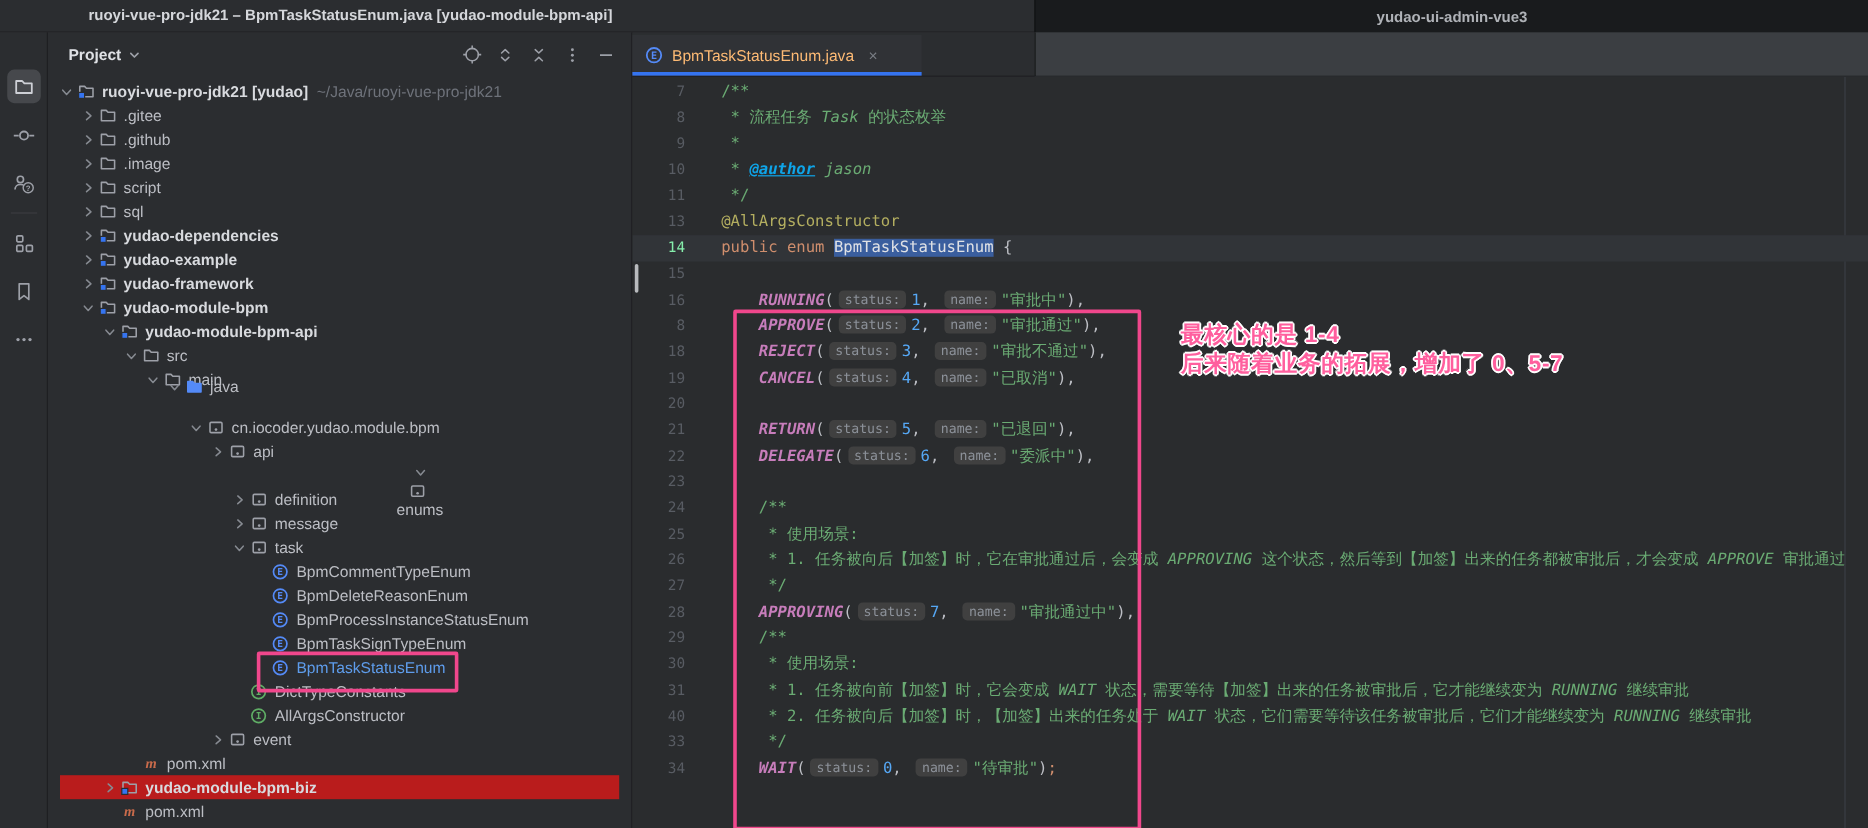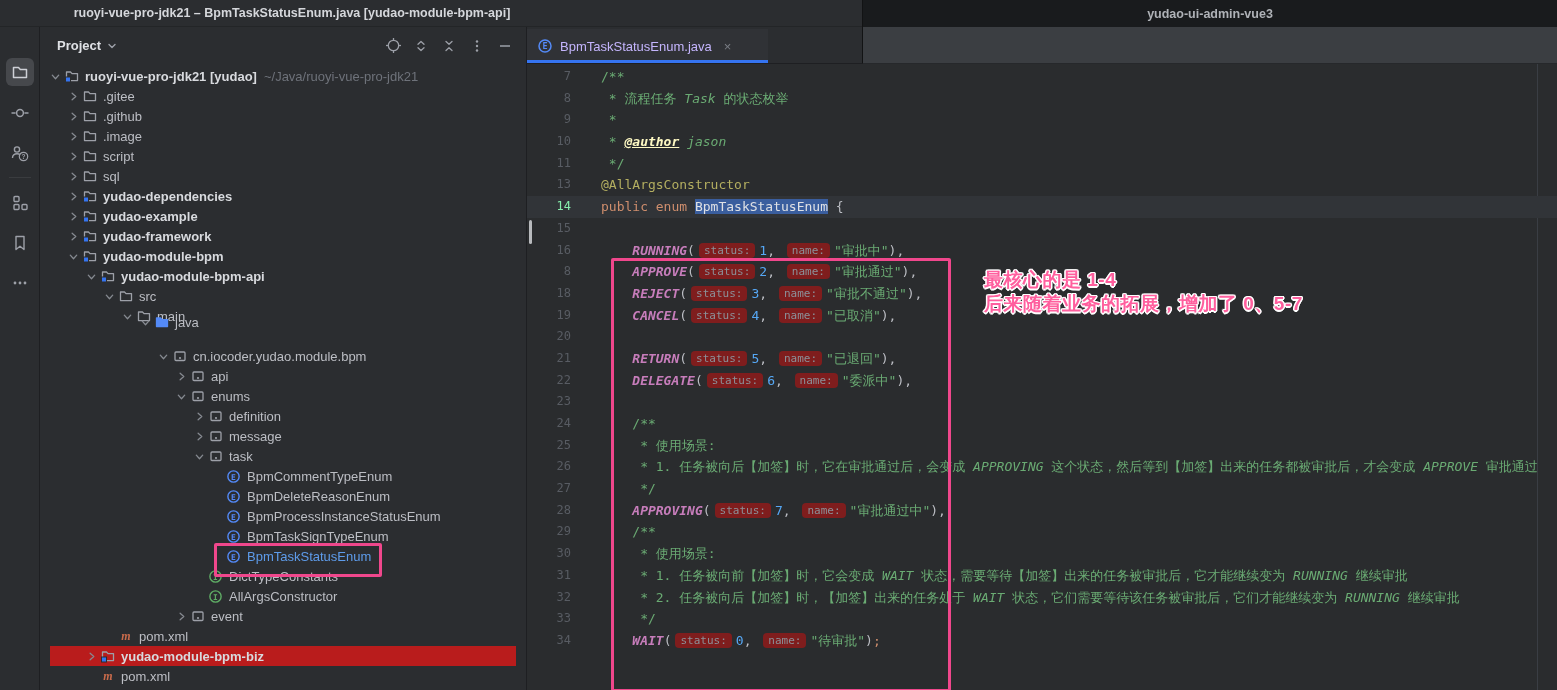--- a/index.html
+++ b/index.html
@@ -39,43 +39,43 @@
   .trow .chev{width:15px;height:15px;display:inline-flex;align-items:center;justify-content:center;flex:none;}
   .trow .chev.down svg{transform:rotate(90deg);}
   .trow .ticon{width:17px;height:16px;display:inline-flex;align-items:center;justify-content:center;margin-right:5px;flex:none;}
   .trow .anno{color:#6E727A;font-weight:400;margin-left:7px;}
   .trow.filehl .lbl{color:#5E9CEB;}
   
   .tabbar{position:absolute;left:527px;top:27px;width:335px;height:37px;background:#2B2D30;
           border-bottom:1px solid #1E1F22;box-sizing:border-box;}
   .tab{position:absolute;left:0;top:2px;width:241px;height:34px;background:#303236;
        display:flex;align-items:center;padding:0 10px;box-sizing:border-box;cursor:pointer;}
-  .tab .tlabel{color:#c4b5fd;font-size:13px;margin-left:7px;}
+  .tab .tlabel{color:#fdba74;font-size:13px;margin-left:7px;}
   .tab .tclose{color:#7A7E85;font-size:13px;margin-left:12px;cursor:pointer;}
   .tab .underline{position:absolute;left:0;bottom:0;width:100%;height:3px;background:#3574F0;}
   .editor{position:absolute;left:527px;top:64px;width:1030px;height:626px;background:#2A2C2E;overflow:hidden;}
   .code{position:absolute;left:0;top:2px;width:100%;
         font-family:"DejaVu Sans Mono",monospace;font-size:13px;}
   .cl{height:21.7px;line-height:21.7px;display:flex;}
   .cl.current{background:#313438;}
   .ln{width:44px;flex:none;text-align:right;color:#585C63;font-size:12px;
       -webkit-user-select:none;user-select:none;}
   .cl.current .ln{color:#86efac;}
   .ct{padding-left:30px;white-space:pre;}
   .cmt{color:#6AAB73;}
   .cmti{color:#6AAB73;font-style:italic;}
-  .tag{color:#fef9c3;font-style:italic;font-weight:bold;text-decoration:underline;}
+  .tag{color:#0ea5e9;font-style:italic;font-weight:bold;text-decoration:underline;}
   .ann{color:#B3AE60;}
   .kw{color:#CF8E6D;}
   .pln{color:#BCBEC4;}
   .enm{color:#C77DBB;font-style:italic;font-weight:bold;}
   .num{color:#56A8F5;}
   .str{color:#6AAB73;}
   .selid{color:#DFE1E5;background:#3A5E9E;}
-  .hint{display:inline-block;background:#7f1d1d;color:#8C9199;font-size:11px;line-height:15px;
+  .hint{display:inline-block;background:#404040;color:#8C9199;font-size:11px;line-height:15px;
         padding:0 5px;border-radius:4px;margin:0 4px;transform:translateY(-1px);}
   .rmargin{position:absolute;left:1010px;top:0;bottom:0;width:1px;background:#3A3E44;}
   .gthumb{position:absolute;left:2px;top:156px;width:3px;height:24px;background:#C8CACD;border-radius:2px;opacity:.9;}
   
   .hl-box{position:absolute;border:3px solid #F0478C;border-radius:2px;pointer-events:none;z-index:6;}
   .box-tree{left:214px;top:543px;width:162px;height:28px;}
   .box-code{left:611px;top:258px;width:334px;height:428px;}
   .callout{position:absolute;left:984px;top:268px;z-index:6;color:#FF5F9E;font-weight:800;font-size:19px;
            line-height:24px;letter-spacing:.5px;pointer-events:none;
            text-shadow:-1px -1px 0 #fff,1px -1px 0 #fff,-1px 1px 0 #fff,1px 1px 0 #fff,0 -1.5px 0 #fff,0 1.5px 0 #fff,-1.5px 0 0 #fff,1.5px 0 0 #fff;}
@@ -392,21 +392,21 @@
             </svg>
           </span>
           <span class="ticon">
             <svg width="16" height="16" viewBox="0 0 16 16">
               <rect x="3" y="4" width="10" height="8.5" rx="1" fill="none" stroke="#9DA0A8" stroke-width="1.3" stroke-linejoin="round"></rect>
               <circle cx="8" cy="10" r="1.1" fill="#9DA0A8"></circle>
             </svg>
           </span>
           <span class="lbl">api</span>
         </div>
-        <div class="trow" style="top: 320px; padding-left: 134px;">
+        <div class="trow" style="top: 320px; padding-left: 134px; flex-direction: column;">
           <span class="chev down">
             <svg width="11" height="11" viewBox="0 0 12 12">
               <path d="M4.5 2.5L8.5 6l-4 3.5" fill="none" stroke="#868A91" stroke-width="1.4" stroke-linecap="round" stroke-linejoin="round"></path>
             </svg>
           </span>
           <span class="ticon">
             <svg width="16" height="16" viewBox="0 0 16 16">
               <rect x="3" y="4" width="10" height="8.5" rx="1" fill="none" stroke="#9DA0A8" stroke-width="1.3" stroke-linejoin="round"></rect>
               <circle cx="8" cy="10" r="1.1" fill="#9DA0A8"></circle>
             </svg>
@@ -682,21 +682,21 @@
         </div>
         <div class="cl">
           <span class="ln">30</span>
           <span class="ct"><span class="cmt">     * 使用场景:</span></span>
         </div>
         <div class="cl">
           <span class="ln">31</span>
           <span class="ct"><span class="cmt">     * 1. 任务被向前【加签】时，它会变成 </span><span class="cmti">WAIT</span><span class="cmt"> 状态，需要等待【加签】出来的任务被审批后，它才能继续变为 </span><span class="cmti">RUNNING</span><span class="cmt"> 继续审批</span></span>
         </div>
         <div class="cl">
-          <span class="ln">32</span>
+          <span class="ln">40</span>
           <span class="ct"><span class="cmt">     * 2. 任务被向后【加签】时，【加签】出来的任务处于 </span><span class="cmti">WAIT</span><span class="cmt"> 状态，它们需要等待该任务被审批后，它们才能继续变为 </span><span class="cmti">RUNNING</span><span class="cmt"> 继续审批</span></span>
         </div>
         <div class="cl">
           <span class="ln">33</span>
           <span class="ct"><span class="cmt">     */</span></span>
         </div>
         <div class="cl">
           <span class="ln">34</span>
           <span class="ct"><span class="pln">    </span><span class="enm">WAIT</span><span class="pln">(</span><span class="hint">status:</span><span class="num">0</span><span class="pln">, </span><span class="hint">name:</span><span class="str">"待审批"</span><span class="pln">)</span><span class="kw">;</span></span>
         </div>

